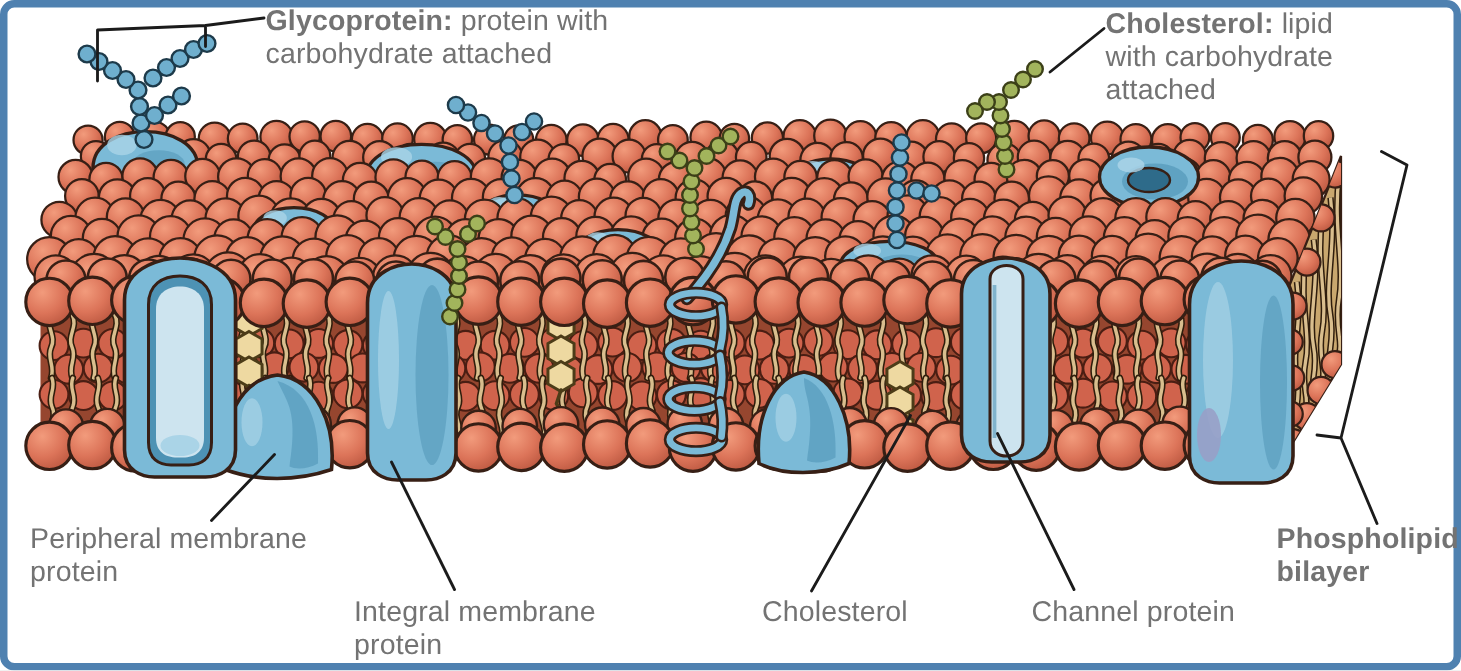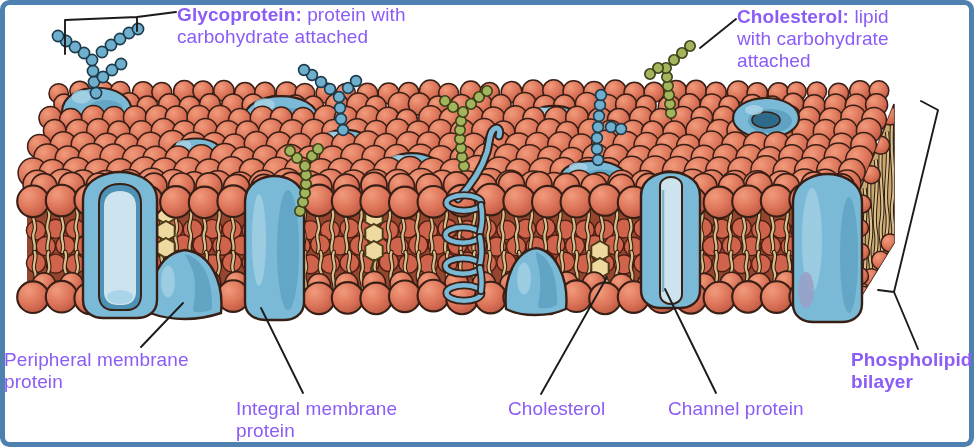--- a/index.html
+++ b/index.html
@@ -2,30 +2,30 @@
 <html><head>
 <meta charset="utf-8">
 <style>
   html,body{margin:0;padding:0;background:#e8e8e8;}
   .stage{
     position:relative; width:974px; height:447px; background:#ffffff;
     font-family:"Liberation Sans", sans-serif; overflow:hidden;
   }
   #art{position:absolute;left:0;top:0;}
   .lbl{
-    position:absolute; font-size:19px; line-height:22px; color:#8b5cf6;
+    position:absolute; font-size:19px; line-height:22px; color:#737373;
     letter-spacing:0.1px;
   }
   .lbl b{font-weight:bold;}
   #lbl-glycoprotein{left:177px; top:4px;  width:252px;}
   #lbl-glycolipid  {left:737px; top:6px;  width:190px;}
-  #lbl-peripheral  {left:4px;   top:349px; width:212px;}
+  #lbl-peripheral  {left:20px;   top:349px; width:212px;}
   #lbl-integral    {left:236px; top:398px; width:200px;}
   #lbl-cholesterol {left:489px; top:398px; width:150px;margin-left:19px;}
-  #lbl-channel     {left:668px; top:398px; width:175px;}
+  #lbl-channel     {left:668px; top:398px; width:175px;text-align:center;}
   #lbl-bilayer     {left:851px; top:349px; width:120px;font-weight:bold;}
 </style>
 </head>
 <body>
 
 <div class="stage">
   <svg id="art" width="974" height="447" viewBox="0 0 974 447">
       <defs>
         <radialGradient id="gHead" cx="35%" cy="30%" r="80%">
           <stop offset="0%" stop-color="#f29b7c"></stop>

